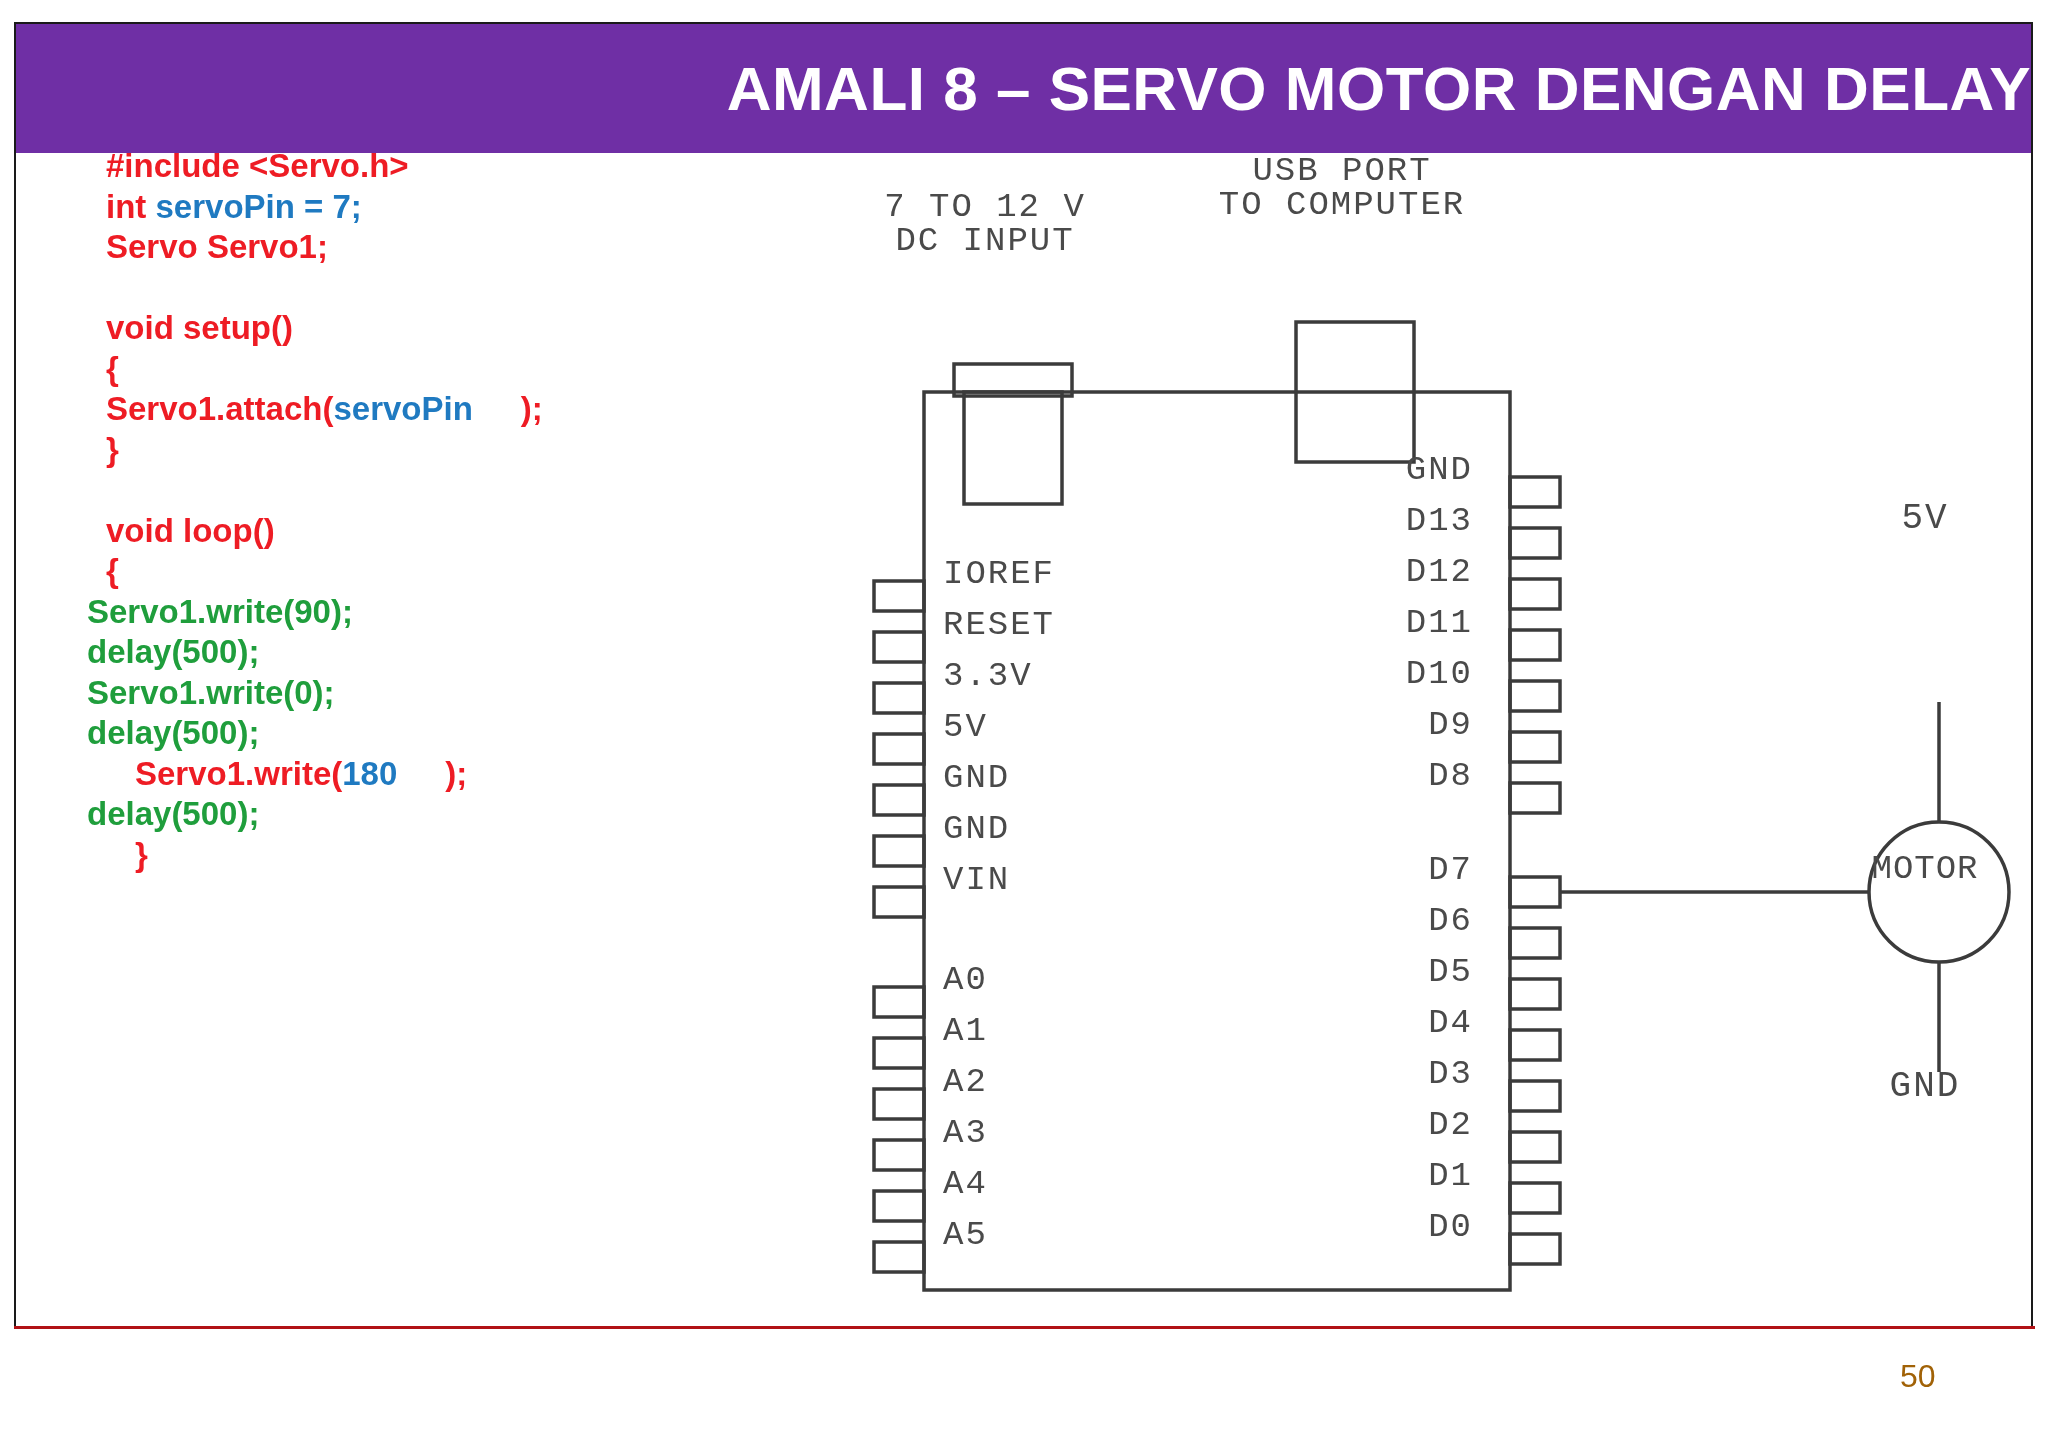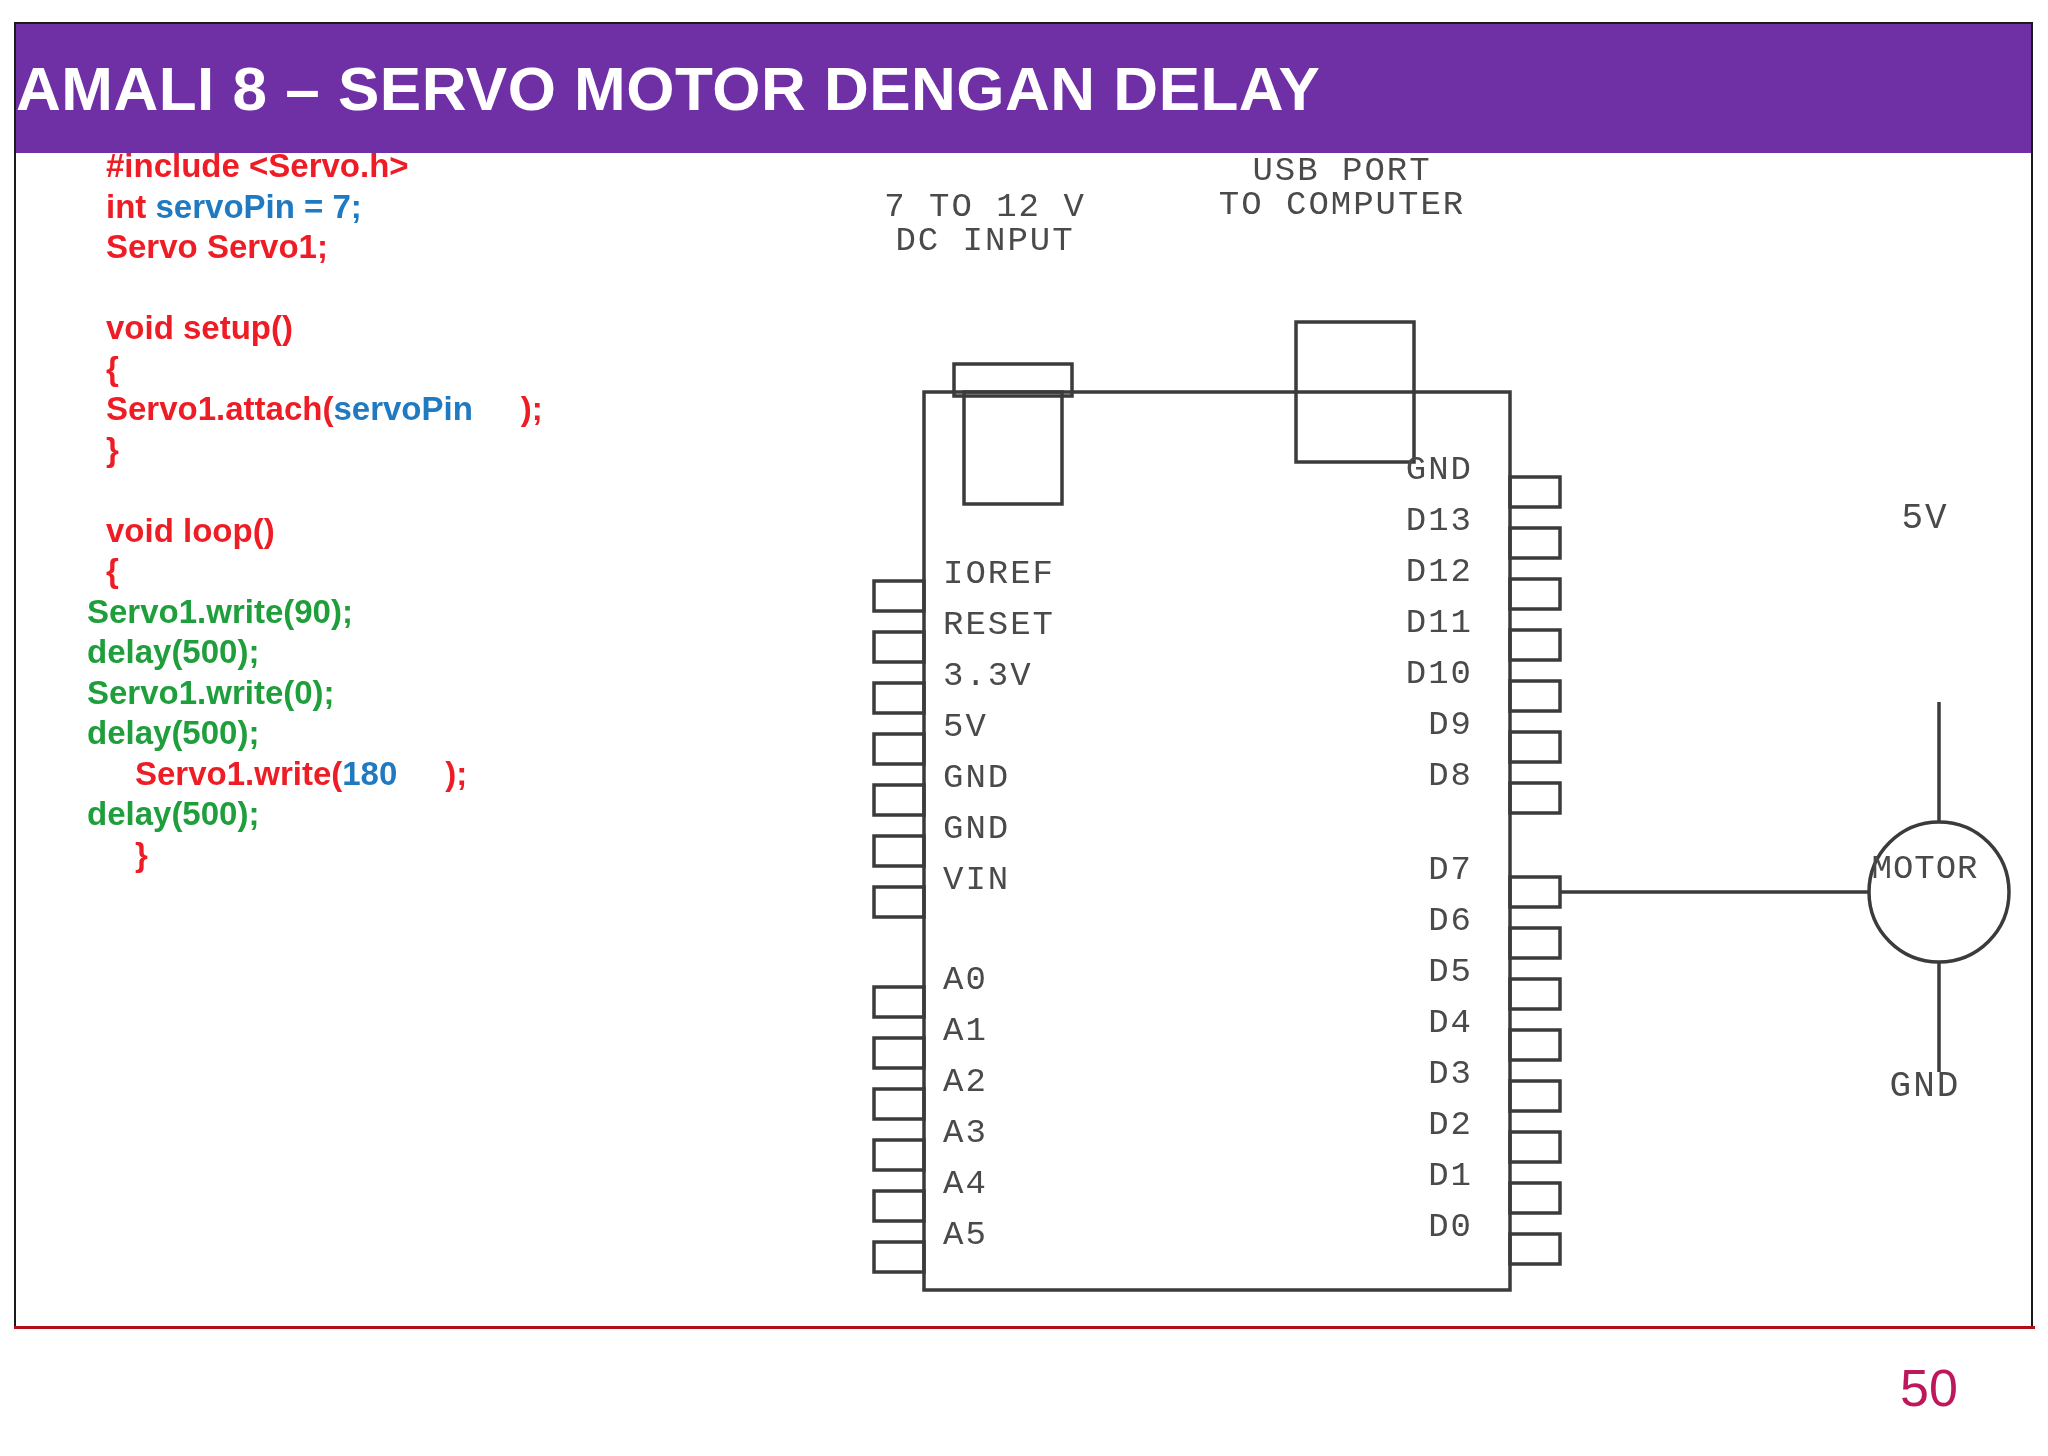--- a/index.html
+++ b/index.html
@@ -39,21 +39,21 @@
   
   #title-bar {
     position: absolute;
     left: 0px;
     top: 0px;
     width: 100%;
     height: 129px;
     background: #6f2fa5;
     display: flex;
     align-items: center;
-    justify-content: flex-start;
+    justify-content: flex-end;
   }
   #title-text {
     color: #ffffff;
     font-family: "Liberation Sans", sans-serif;
     font-weight: bold;
     font-size: 62px;
     letter-spacing: 0.5px;
     white-space: nowrap;
     text-align: center;
   }
@@ -86,22 +86,22 @@
   }
   #diagram svg { display: block; }
 
   
   #page-number {
     position: absolute;
     left: 1900px;
     top: 1358px;
     width: 120px;
     text-align: left;
-    color: #be185d;
-    font-size: 52px;
+    color: #a16207;
+    font-size: 32px;
     font-family: "Liberation Sans", sans-serif;
   }
 </style>
 </head>
 <body>
 
 <div id="slide-frame">
 
   <div id="title-bar">
     <div id="title-text">AMALI 8 – SERVO MOTOR DENGAN DELAY</div>

